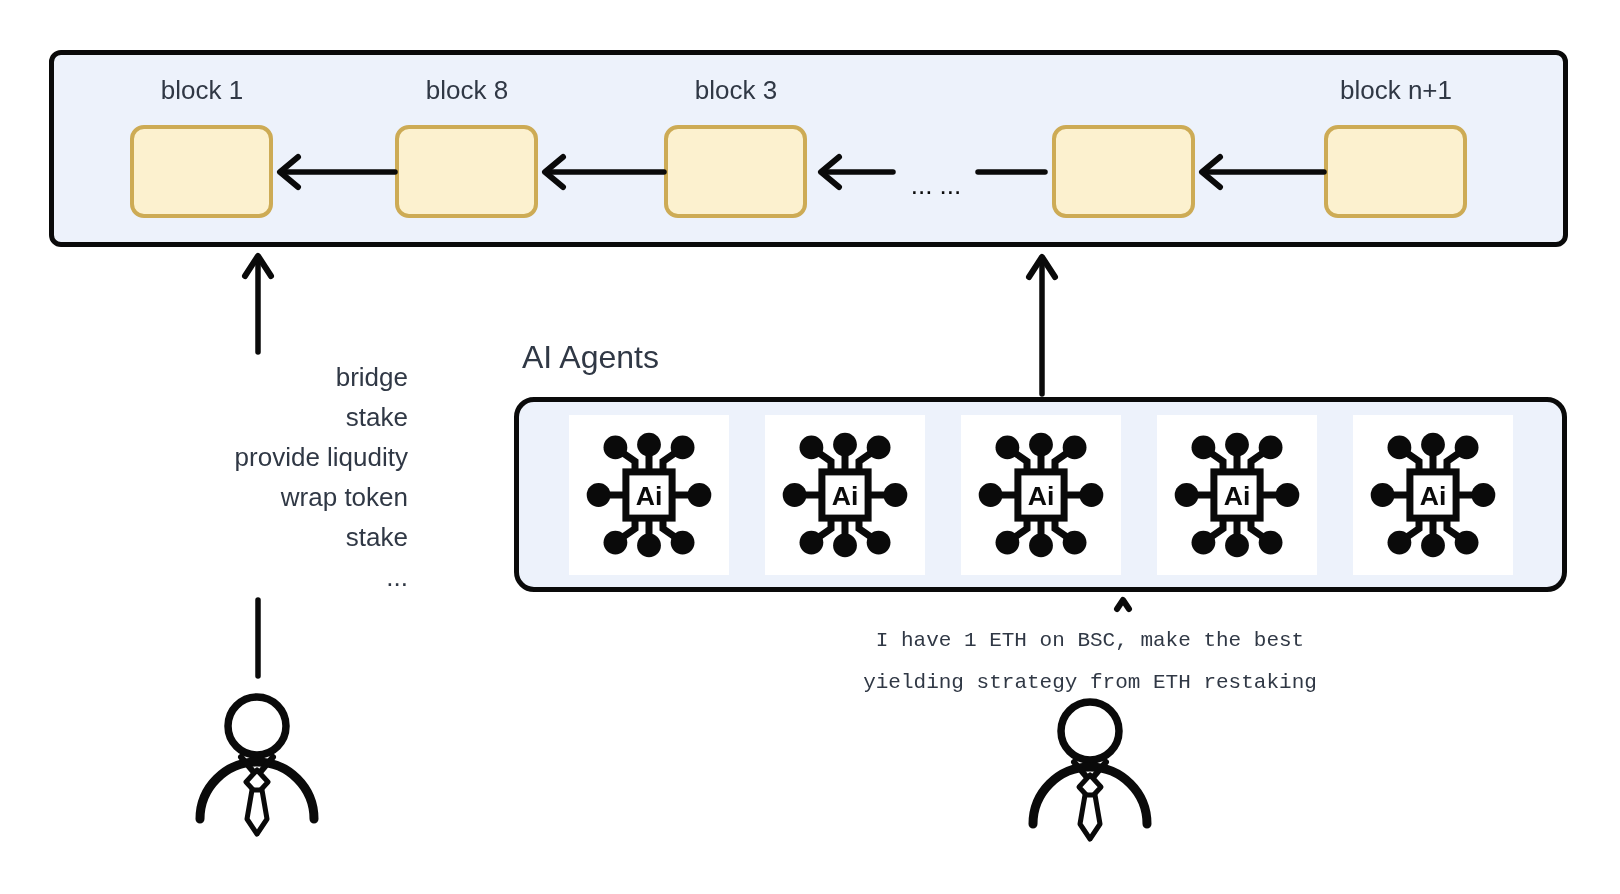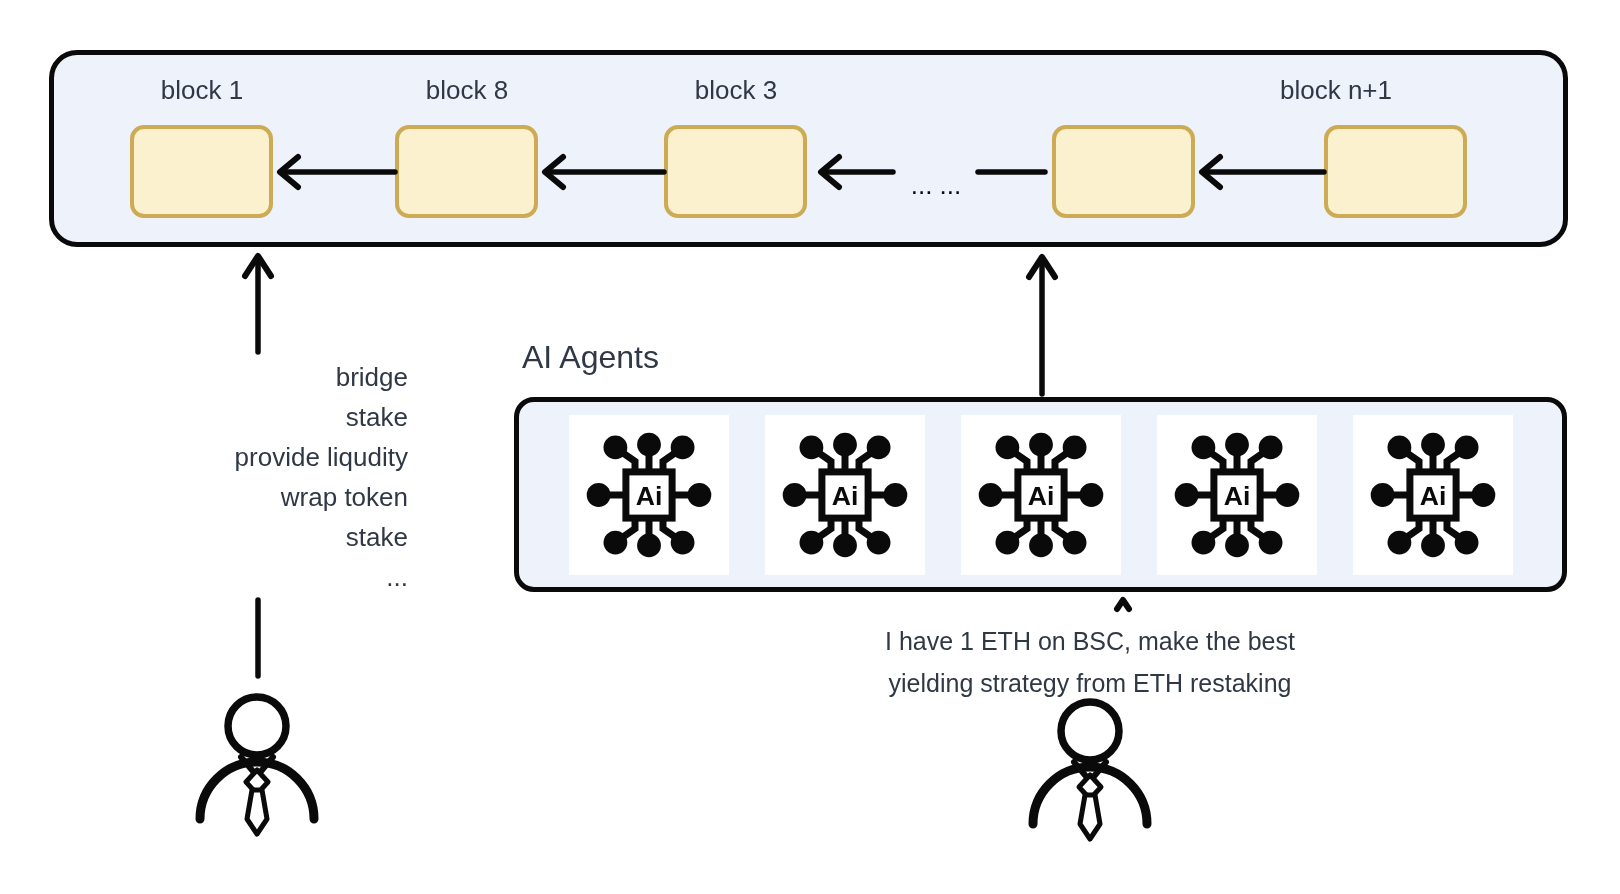--- a/index.html
+++ b/index.html
@@ -16,21 +16,21 @@
   .canvas{
     position:relative;width:1620px;height:894px;overflow:hidden;
     background:var(--background);
     font-family:"Liberation Sans","DejaVu Sans",sans-serif;
     color:var(--text-color);
   }
   
   .chain-box{
     position:absolute;left:49px;top:50px;width:1519px;height:197px;
     box-sizing:border-box;border:5px solid var(--container-border);
-    border-radius:28px;background:var(--container-fill);
+    border-radius:12px;background:var(--container-fill);
   }
   .block-label{
     position:absolute;top:18px;width:200px;height:34px;line-height:34px;
     text-align:center;font-size:26px;color:var(--text-color);
   }
   .block-rect{
     position:absolute;top:70px;width:143px;height:93px;box-sizing:border-box;
     background:var(--block-fill);border:4px solid var(--block-border);
     border-radius:14px;
   }
@@ -68,34 +68,34 @@
     display:flex;align-items:center;justify-content:center;
   }
   .chip{width:140px;height:140px;display:block;}
   .chip-stroke{stroke:var(--line-color);stroke-width:5;fill:none;stroke-linecap:round;}
   .chip-node{fill:var(--line-color);}
   .chip-core{fill:#ffffff;stroke:var(--line-color);stroke-width:5;}
   .chip-text{font-family:"Liberation Sans","DejaVu Sans",sans-serif;font-size:19px;font-weight:bold;fill:var(--line-color);}
   
   .query{
     position:absolute;left:770px;top:620px;width:640px;text-align:center;
-    font-size:25px;line-height:42px;color:var(--text-color);
+    font-size:21px;line-height:42px;color:var(--text-color);font-family:Liberation Mono, monospace;
   }
   .query span{display:block;}
 </style>
 </head>
 <body>
 
 <div class="canvas">
 
   <div class="chain-box">
     <div class="block-label" style="left:48px">block 1</div>
     <div class="block-label" style="left:313px">block 8</div>
     <div class="block-label" style="left:582px">block 3</div>
-    <div class="block-label" style="left:1182px">block n+1</div>
+    <div class="block-label" style="left:1242px">block n+1</div>
 
     <div class="block-rect" style="left:76px"></div>
     <div class="block-rect" style="left:341px"></div>
     <div class="block-rect" style="left:610px"></div>
     <div class="block-rect" style="left:998px"></div>
     <div class="block-rect" style="left:1270px"></div>
 
     <div class="chain-dots">... ...</div>
   </div>
 

